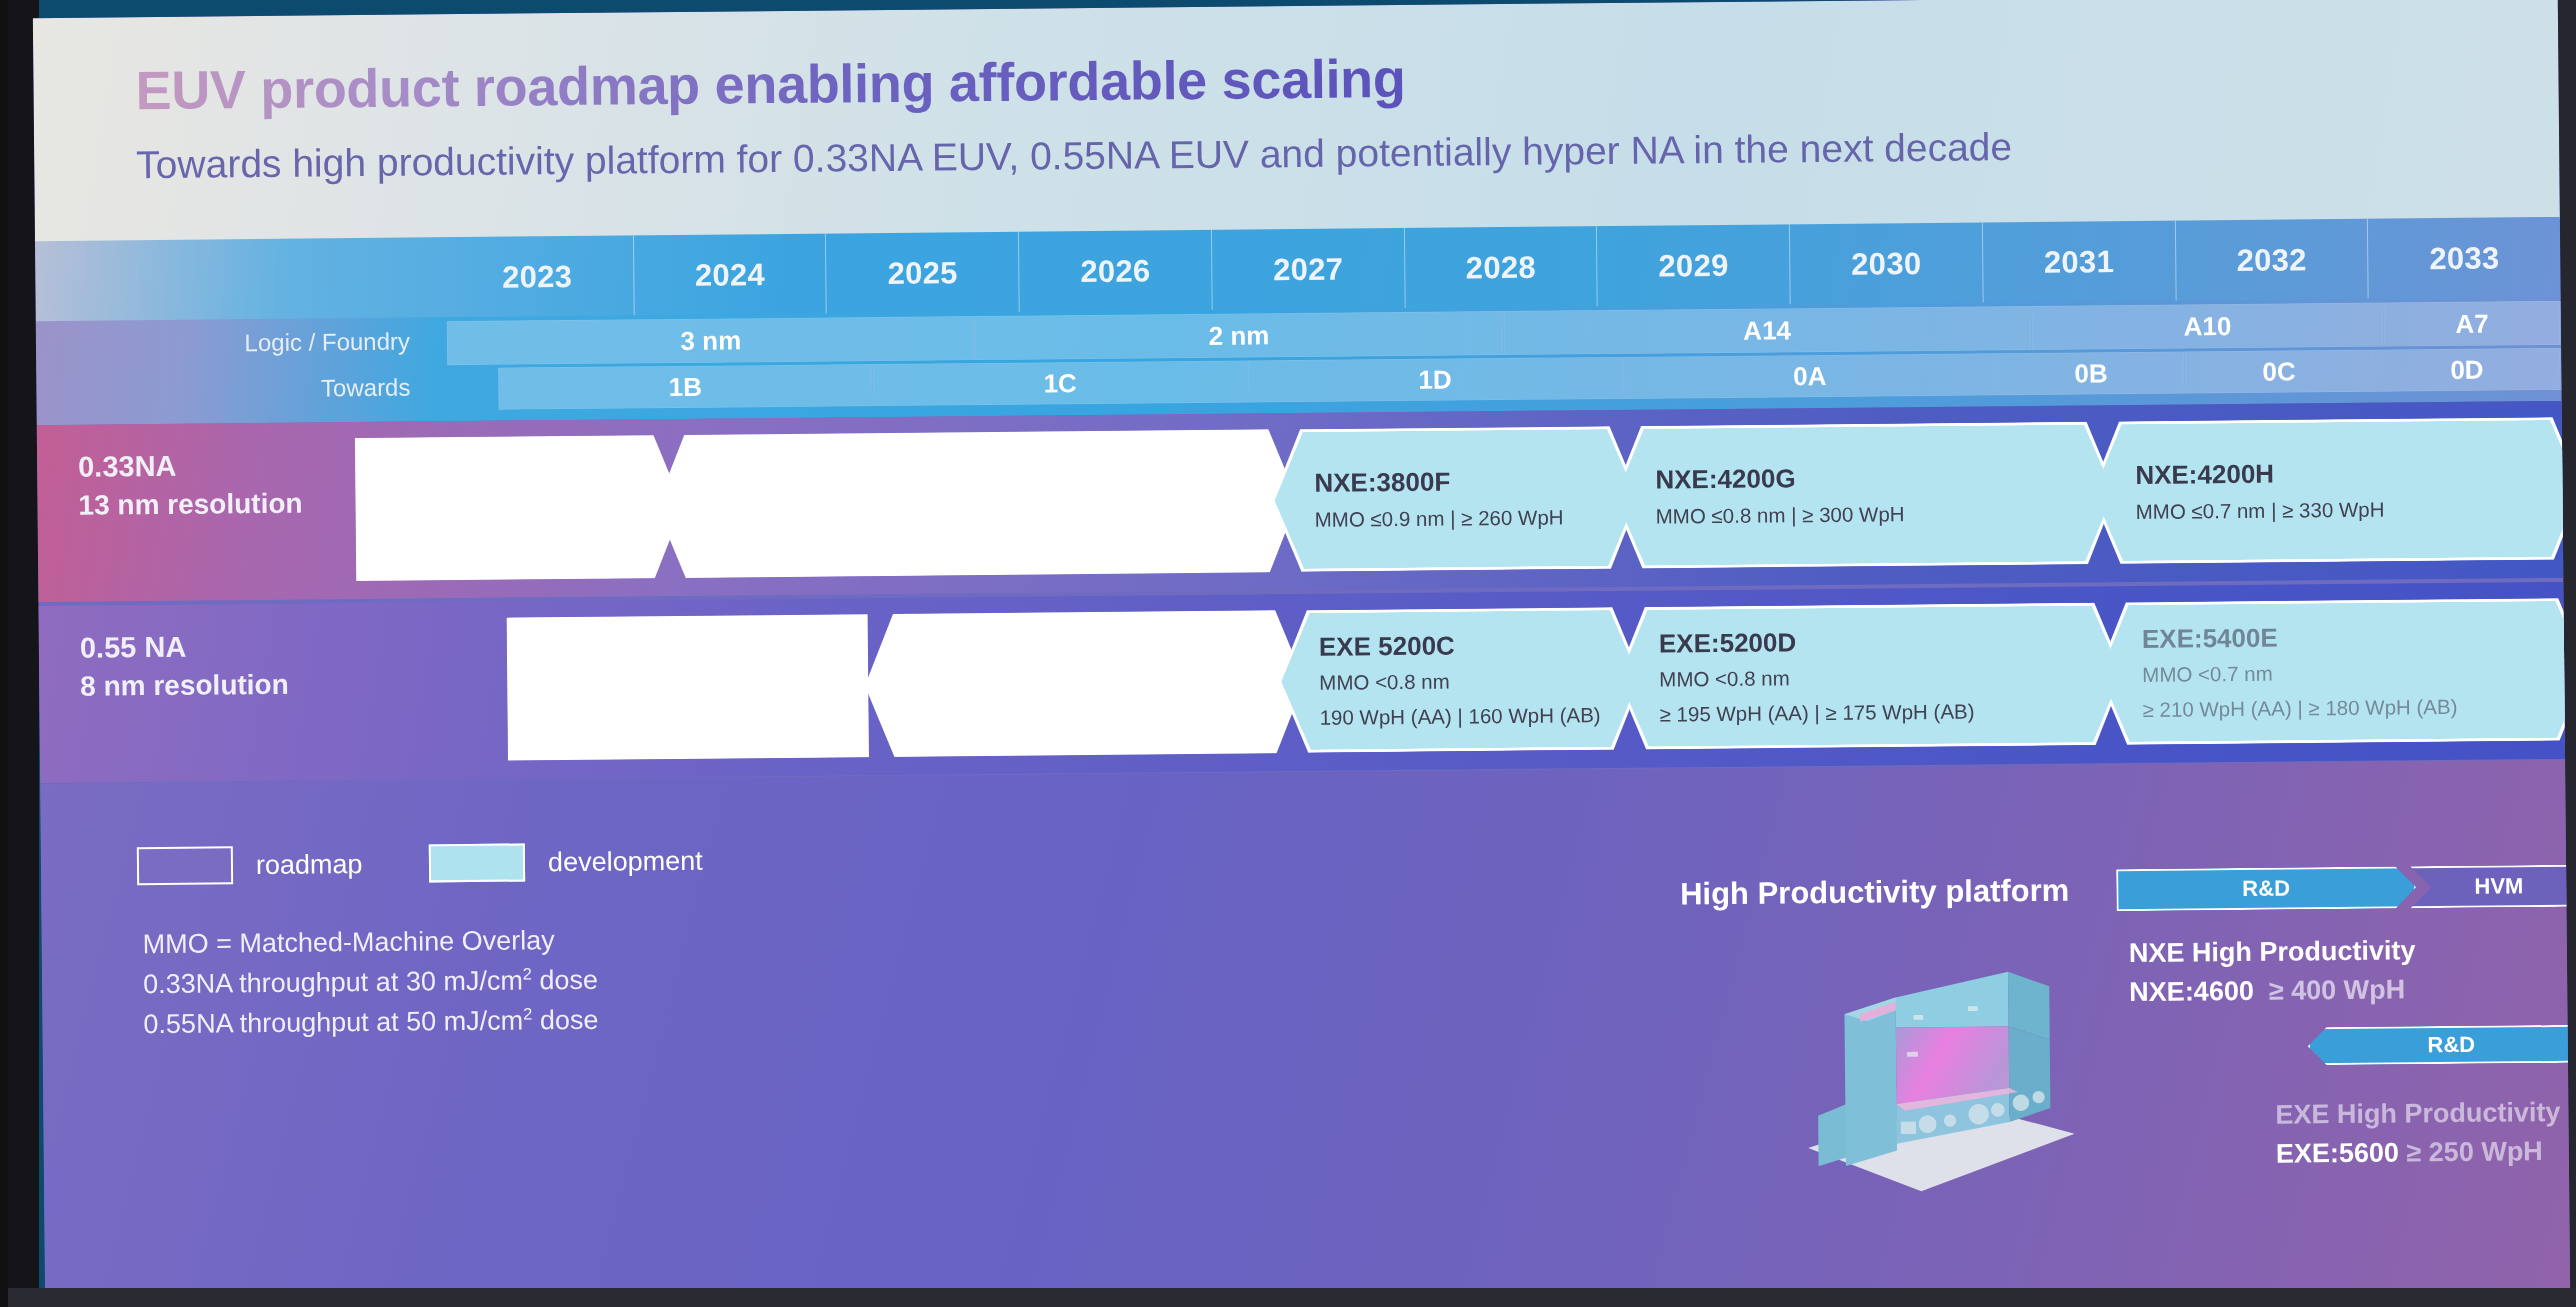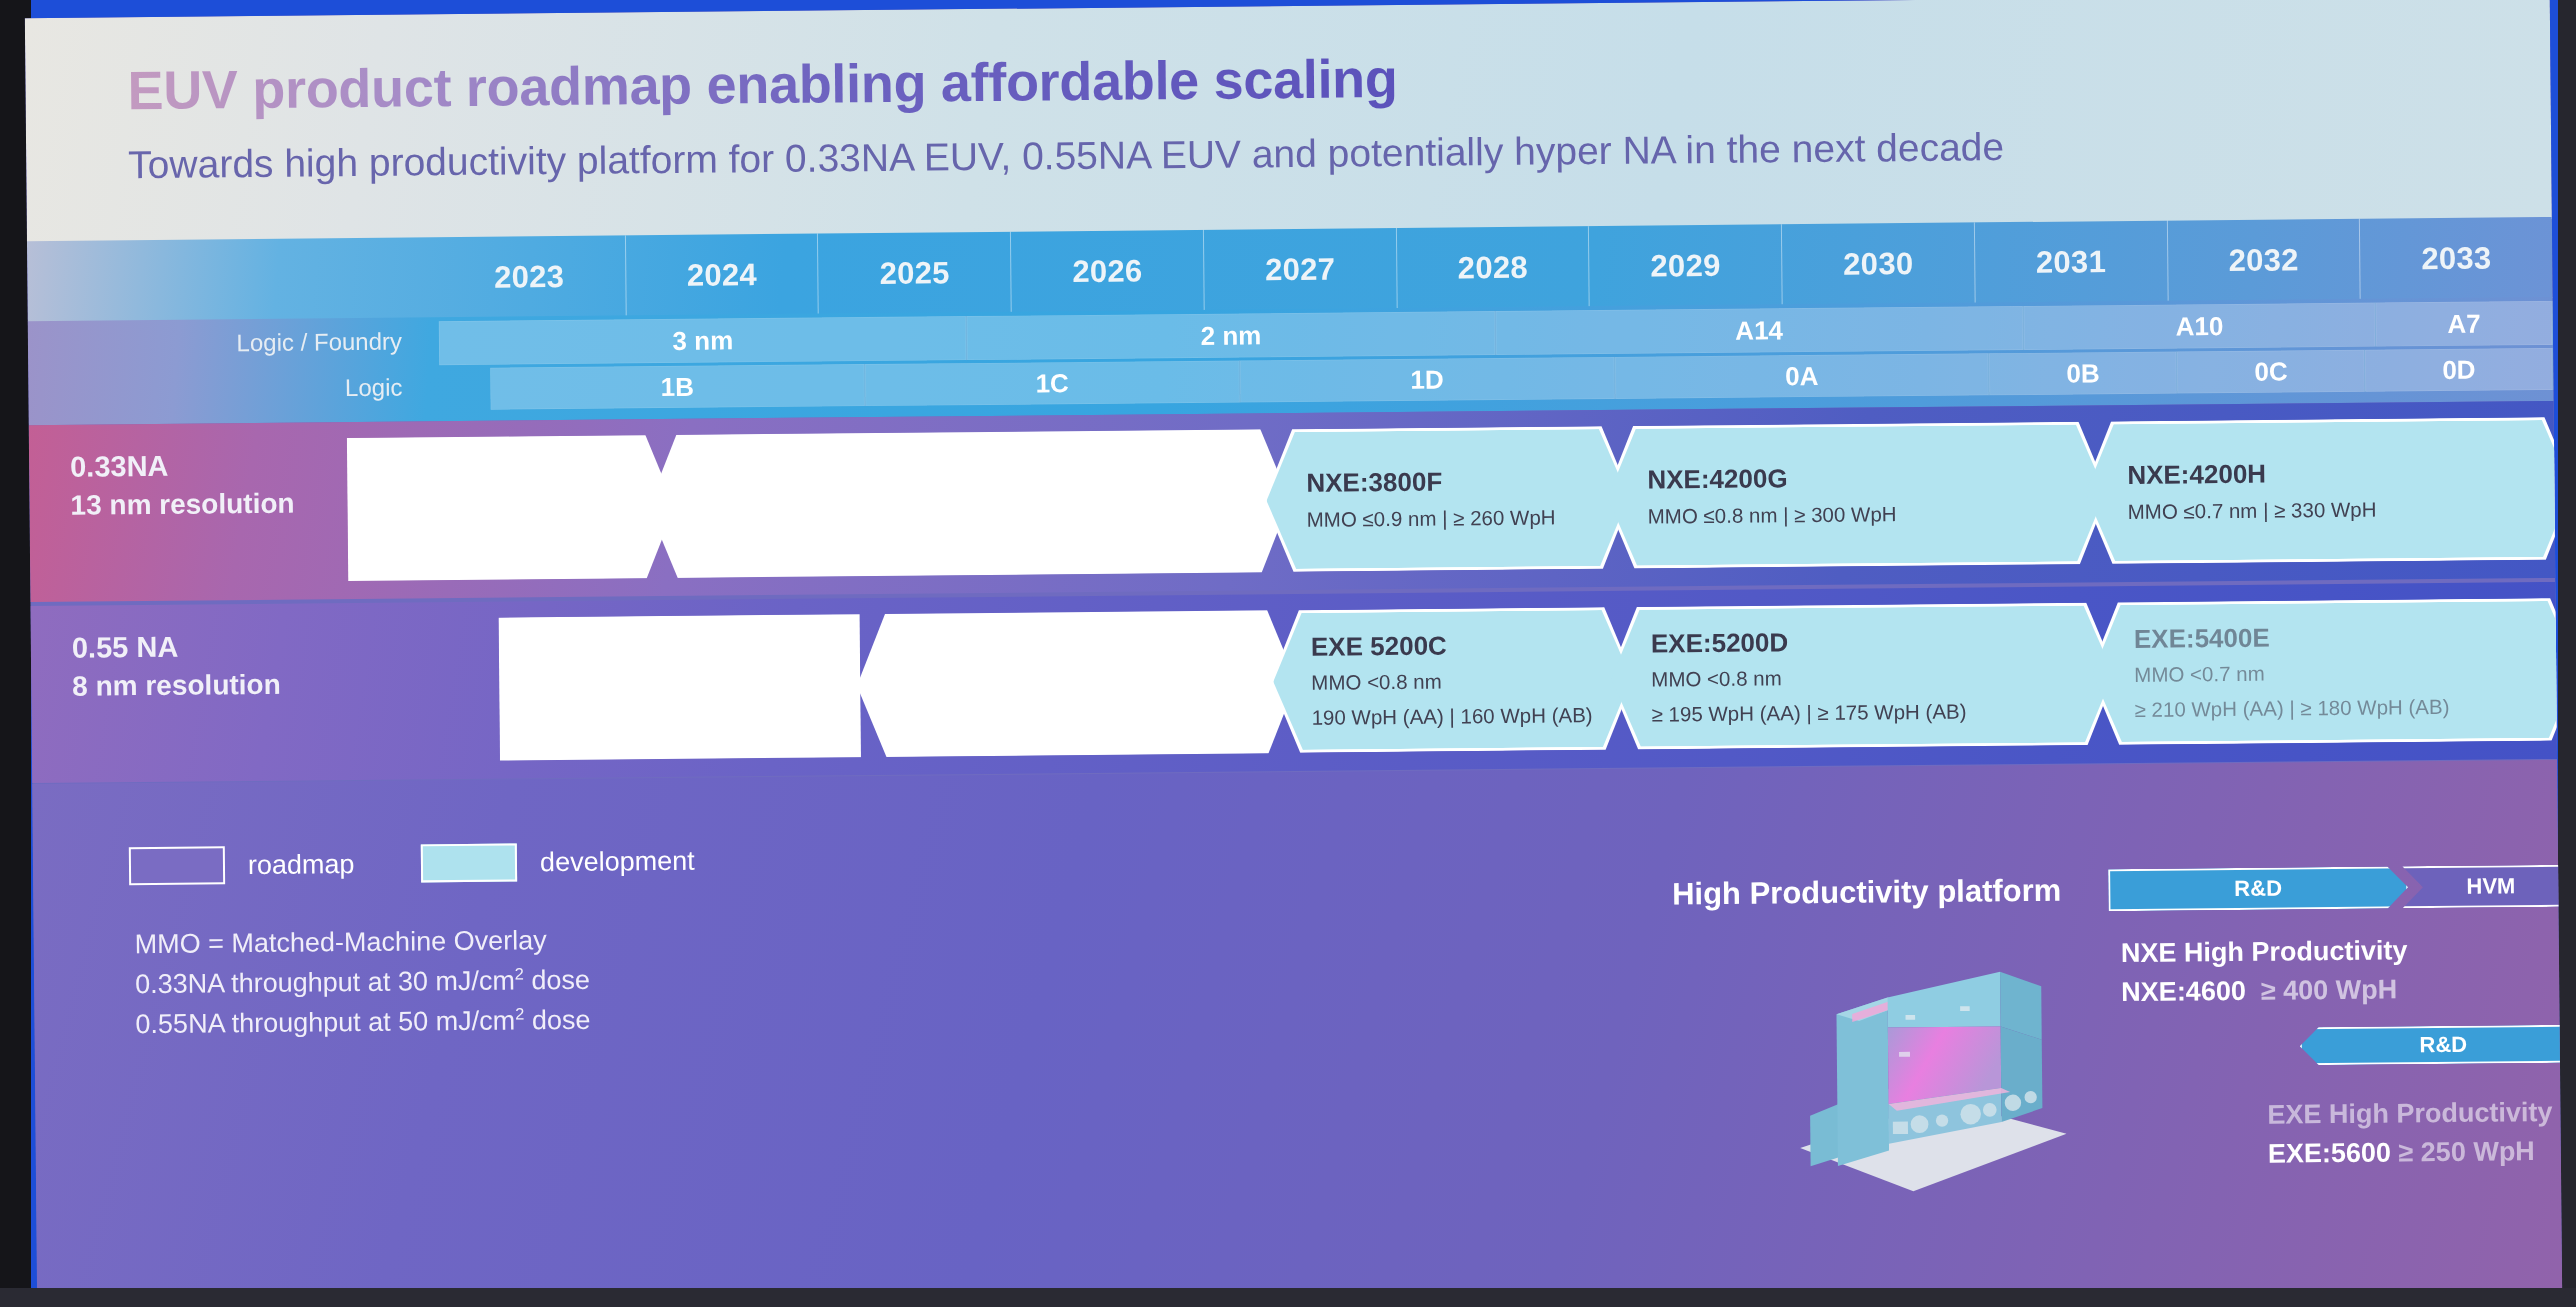--- a/index.html
+++ b/index.html
@@ -1,19 +1,19 @@
 <!DOCTYPE html>
 <html style="font-size:11px"><head>
 <meta charset="utf-8">
 <style>
   html,body{margin:0;padding:0;background:#111;}
   body{width:2576px;height:1308px;overflow:hidden;font-family:"Liberation Sans",sans-serif;}
 
   
-  #photo{position:absolute;inset:0;background:#1d4ed8;}
+  #photo{position:absolute;inset:0;background:#0c4a6e;margin-left:8px;}
   #screen{
     position:absolute;left:31px;top:5.5px;width:2525px;height:1297px;
     transform:rotate(-0.55deg);transform-origin:50% 50%;
     overflow:hidden;
     background:#6f6bc0;
   }
 
   
   .header{
     position:absolute;left:0;top:0;width:100%;height:225px;
@@ -170,21 +170,21 @@
           <div class="ycell">2029</div>
           <div class="ycell">2030</div>
           <div class="ycell">2031</div>
           <div class="ycell">2032</div>
           <div class="ycell">2033</div>
         </div>
     </div>
 
     <div class="nodeband">
       <div class="rowlabel lf-label">Logic / Foundry</div>
-      <div class="rowlabel mem-label">Logic</div>
+      <div class="rowlabel mem-label">Towards</div>
       <div class="barsrow lf" id="logicrow">
           <div class="nodebar spacer" style="flex: 0.03 1 0%;"></div>
           <div class="nodebar" style="flex: 3 1 0%;">3 nm</div>
           <div class="nodebar" style="flex: 3 1 0%;">2 nm</div>
           <div class="nodebar" style="flex: 3 1 0%;">A14</div>
           <div class="nodebar" style="flex: 2 1 0%;">A10</div>
           <div class="nodebar" style="flex: 1 1 0%;">A7</div>
         </div>
       <div class="barsrow mem" id="memrow">
           <div class="nodebar spacer" style="flex: 0.3 1 0%;"></div>

